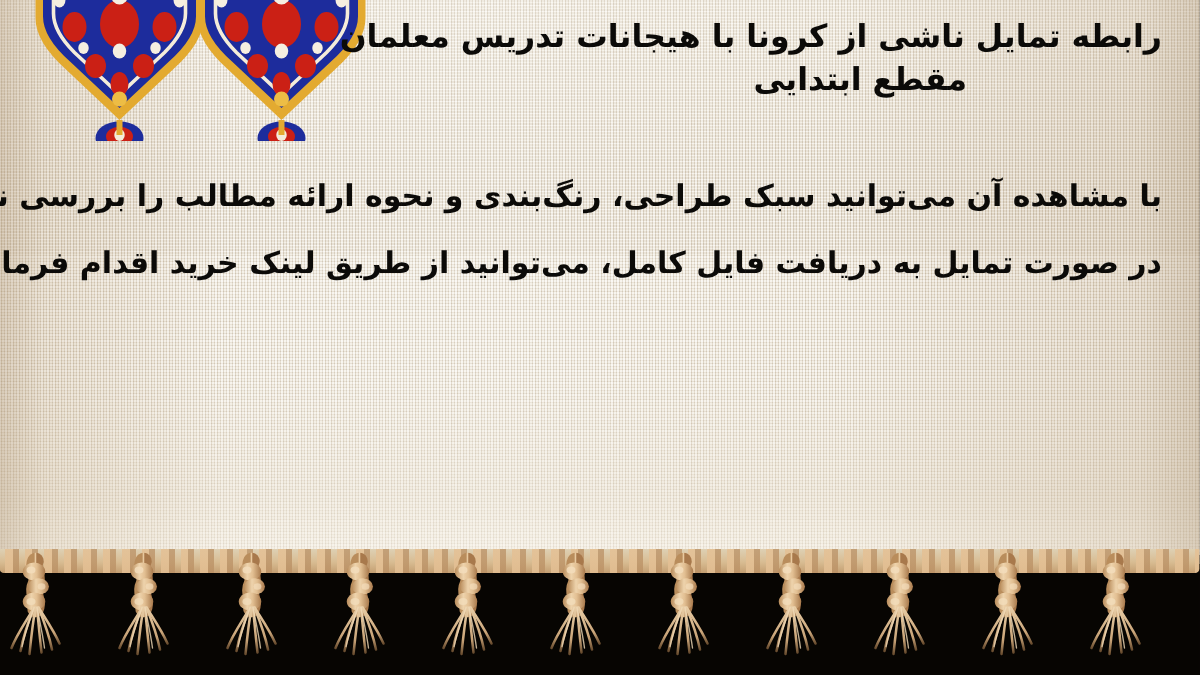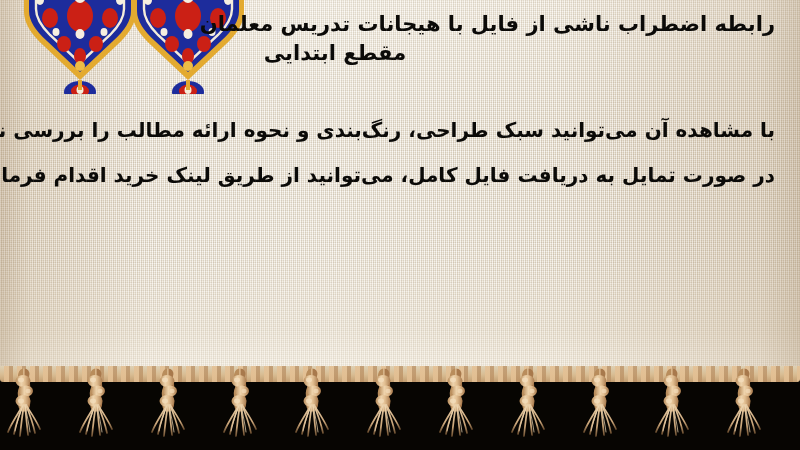--- a/index.html
+++ b/index.html
@@ -72,21 +72,21 @@
   }
   .title-line {
     color: #0b0a08;
     font-size: 21px;
     font-weight: bold;
     line-height: 29px;
     letter-spacing: 0px;
     white-space: nowrap;
   }
   .title-line.l1 { text-align: right; padding-right: 0px; }
-  .title-line.l2 { text-align: center; padding-right: 130px; }
+  .title-line.l2 { text-align: right; padding-right: 130px; }
 
   .body-block {
     position: absolute;
     right: 25px;
     top: 108px;
     width: 752px;
     direction: rtl;
     text-align: right;
   }
   .body-line {
@@ -197,21 +197,21 @@
       </g>
     </defs>
     <use href="#medallion" x="0" y="40"></use>
   </svg>
 
   <svg class="ornament orn-right" width="120" height="140" viewBox="0 0 120 140">
     <use href="#medallion" x="0" y="40"></use>
   </svg>
 
   <div class="title-block">
-    <div class="title-line l1">رابطه اضطراب ناشی از فایل با هیجانات تدریس معلمان</div>
+    <div class="title-line l1">رابطه تمایل ناشی از کرونا با هیجانات تدریس معلمان</div>
     <div class="title-line l2">مقطع ابتدایی</div>
   </div>
 
   <div class="body-block">
     <div class="body-line b2">با مشاهده آن می‌توانید سبک طراحی، رنگ‌بندی و نحوه ارائه مطالب را بررسی نمایید</div>
     <div class="body-line b3">در صورت تمایل به دریافت فایل کامل، می‌توانید از طریق لینک خرید اقدام فرمایید</div>
   </div>
 
   <div class="fringe-band"></div>
   <div class="fringe-edge"></div>

